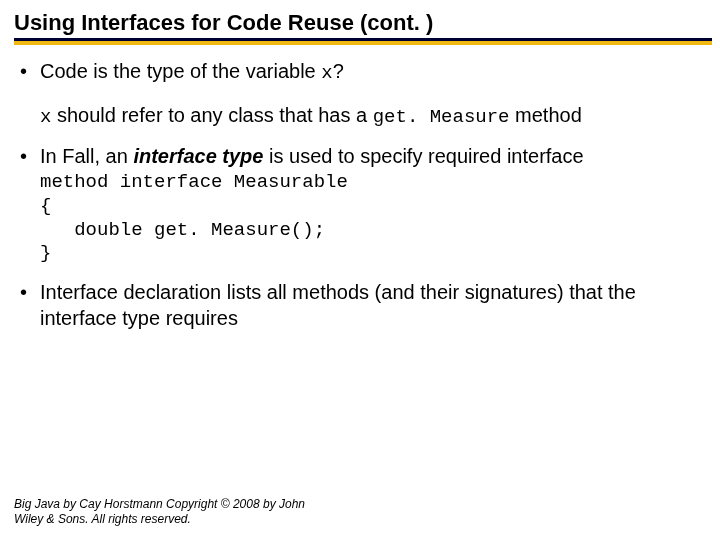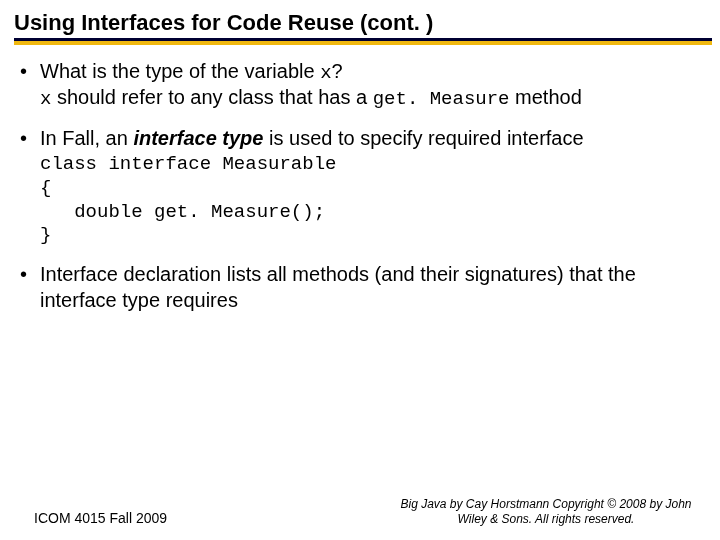--- a/index.html
+++ b/index.html
@@ -7,71 +7,70 @@
   .slide { width: 720px; height: 540px; position: relative; padding: 10px 8px 0 14px; }
   .title { font-size: 22px; font-weight: bold; padding-bottom: 2px; }
   .rule-dark { height: 3px; background: #000033; width: 100%; }
   .rule-gold { height: 4px; background: #f0b810; width: 100%; margin-top: 0; }
   .content { padding: 14px 6px 0 6px; font-size: 20px; line-height: 1.28; }
   ul.top { list-style: none; }
   ul.top > li { margin-bottom: 14px; }
   .bullet-row { display: flex; }
   .bullet-mark { width: 20px; flex: 0 0 20px; }
   .bullet-body { flex: 1; }
-  .sub { margin-left: 20px; }
+  .sub { margin-left: 20px; margin-top: 18px; }
   .mono { font-family: "Courier New", Courier, monospace; font-size: 19px; }
   .codeblock { font-family: "Courier New", Courier, monospace; font-size: 19px; white-space: pre; margin-left: 20px; margin-top: 2px; line-height: 1.25; }
   .em { font-style: italic; font-weight: bold; }
   .footer { position: absolute; bottom: 14px; left: 14px; right: 14px; display: flex; justify-content: space-between; align-items: flex-end; font-size: 12px; }
   .footer-left { font-size: 14px; padding-left: 20px; }
-  .footer-right { font-style: italic; text-align: center; max-width: 320px; line-height: 1.2; margin-top: 30px; }
+  .footer-right { font-style: italic; text-align: left; max-width: 320px; line-height: 1.2; margin-top: 30px; }
 </style>
 </head>
 <body>
 
 <div class="slide">
   <div class="title">Using Interfaces for Code Reuse  (cont. )</div>
   <div class="rule-dark"></div>
   <div class="rule-gold"></div>
 
   <div class="content">
     <ul class="top">
 
       <li>
         <div class="bullet-row">
           <div class="bullet-mark">•</div>
           <div class="bullet-body">
-            <span>What is the type of the variable </span><span class="mono">x</span><span>?</span>
+            <span>Code is the type of the variable </span><span class="mono">x</span><span>?</span>
           </div>
         </div>
         <div class="sub">
           <span class="mono">x</span><span> should refer to any class that has a </span><span class="mono">get. Measure</span><span> method</span>
         </div>
       </li>
 
       <li>
         <div class="bullet-row">
           <div class="bullet-mark">•</div>
           <div class="bullet-body">
             <span>In Fall, an </span><span class="em">interface type</span><span> is used to specify required interface</span>
           </div>
         </div>
-        <div class="codeblock">class interface Measurable
+        <div class="codeblock">method interface Measurable
 {
    double get. Measure();
 }</div>
       </li>
 
       <li>
         <div class="bullet-row">
           <div class="bullet-mark">•</div>
           <div class="bullet-body">Interface declaration lists all methods (and their signatures) that the interface type requires</div>
         </div>
       </li>
 
     </ul>
   </div>
 
   <div class="footer">
-    <div class="footer-left">ICOM 4015 Fall 2009</div>
     <div class="footer-right">Big Java by Cay Horstmann Copyright © 2008 by John Wiley &amp; Sons.  All rights reserved.</div>
   </div>
 </div>
 
 </body></html>

